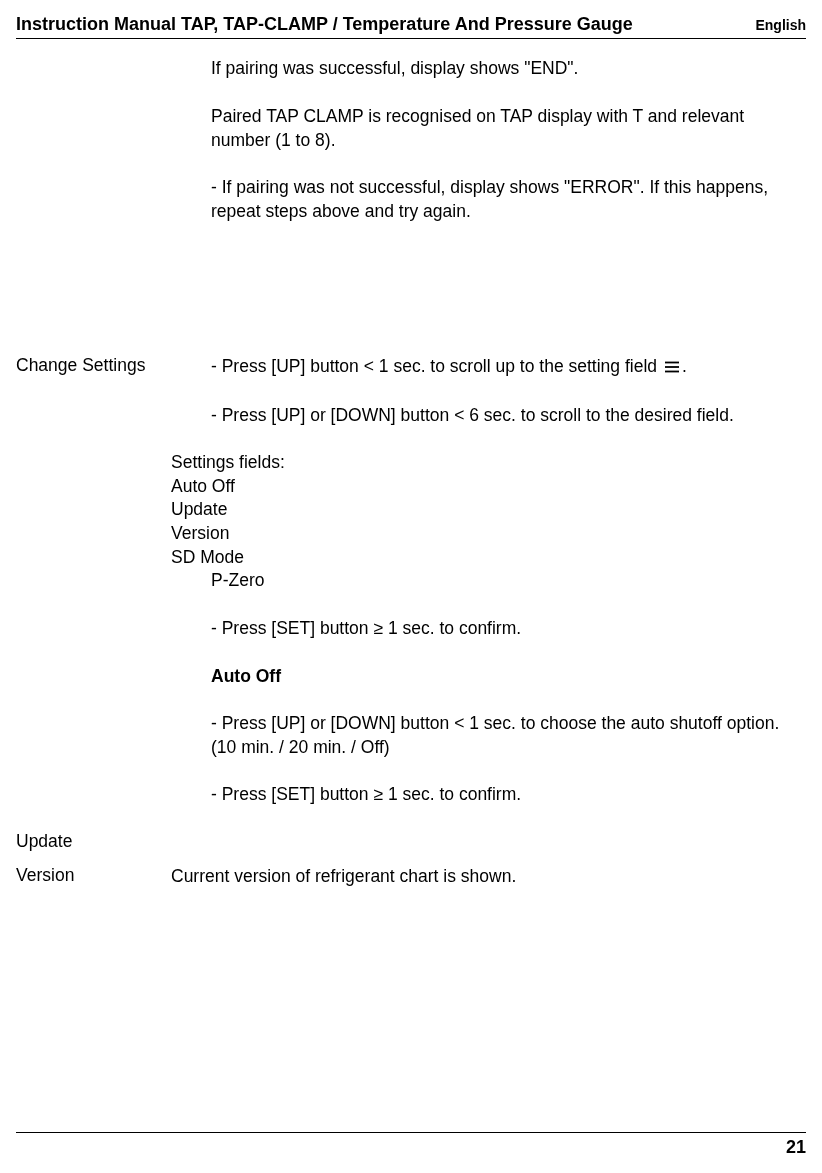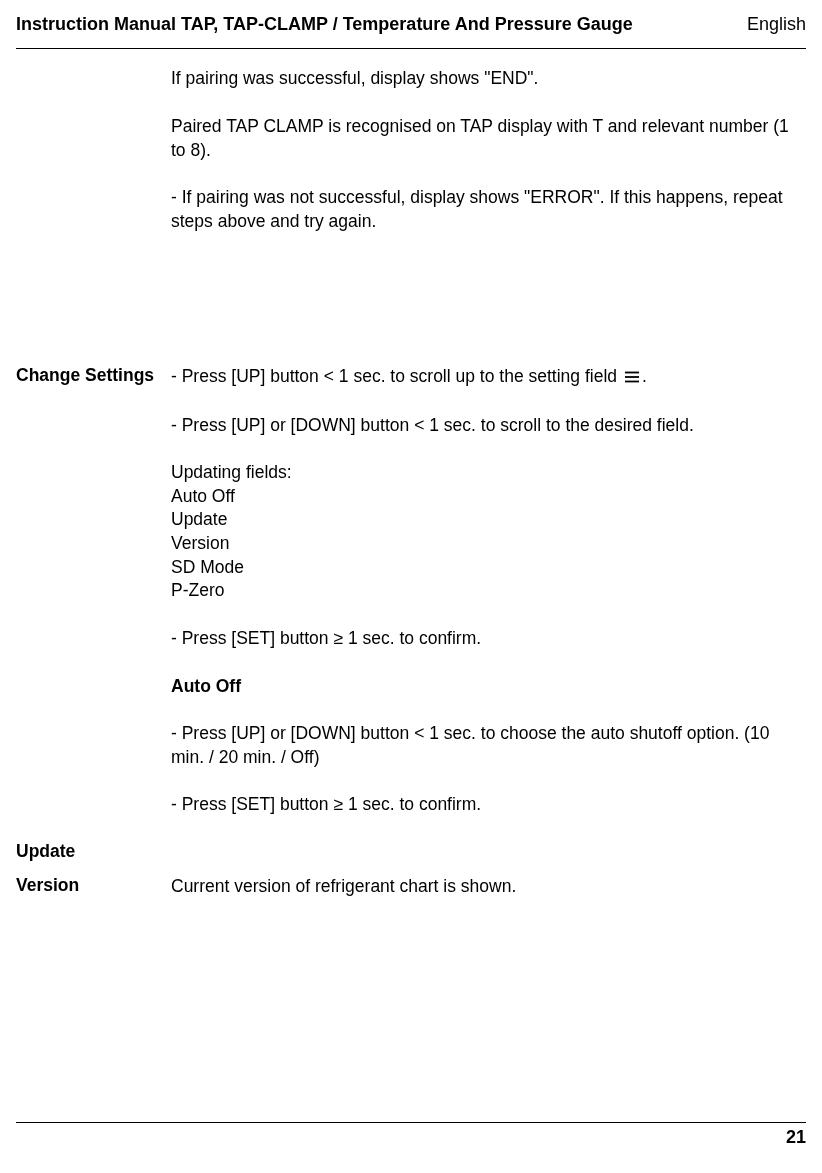--- a/index.html
+++ b/index.html
@@ -15,51 +15,52 @@
       color: #000;
       width: 822px;
       height: 1173px;
       position: relative;
       padding: 12px 16px;
     }
     .header-row {
       display: flex;
       justify-content: space-between;
       align-items: baseline;
-      padding-bottom: 12px;
+      padding-bottom: 2px;
       border-bottom: 1.5px solid #000;
       margin-bottom: 18px;
     }
     .header-title {
       font-weight: bold;
       font-size: 18px;
     }
     .header-lang {
-      font-weight: normal;
-      font-size: 18px;
+      font-weight: bold;
+      font-size: 14px;
       text-align: center;
     }
     .content-row {
       display: flex;
       margin-bottom: 0;
     }
     .label-col {
       width: 155px;
       flex-shrink: 0;
-      font-weight: bold;
+      font-weight: normal;
       font-size: 17.5px;
       padding-top: 0;
       line-height: 1.25;
     }
     .body-col {
       flex: 1;
       font-size: 17.5px;
     }
     .para {
       margin-bottom: 24px;
+      margin-left: 40px;
     }
     .para-tight {
       margin-bottom: 0;
     }
     .section-gap {
       height: 108px;
     }
     .small-gap {
       height: 12px;
     }
@@ -67,21 +68,21 @@
       font-weight: bold;
     }
     .menu-icon {
       display: inline-block;
       vertical-align: middle;
       margin-left: 2px;
       margin-right: 2px;
     }
     .footer {
       position: absolute;
-      bottom: 24px;
+      bottom: 14px;
       right: 16px;
       left: 16px;
       border-top: 1.5px solid #000;
       text-align: right;
       font-weight: bold;
       font-size: 18px;
       padding-top: 2px;
     }
   </style>
 </head>
@@ -107,23 +108,23 @@
   <div class="label-col">Change Settings</div>
   <div class="body-col">
     <p class="para">
       <span>- Press [UP] button </span><span>&lt;</span><span> 1 sec. to scroll up to the setting field </span><span class="menu-icon"><svg width="16" height="12" viewBox="0 0 16 12">
             <line x1="1" y1="1.5" x2="15" y2="1.5" stroke="#000" stroke-width="1.8"></line>
             <line x1="1" y1="6" x2="15" y2="6" stroke="#000" stroke-width="1.8"></line>
             <line x1="1" y1="10.5" x2="15" y2="10.5" stroke="#000" stroke-width="1.8"></line>
           </svg></span><span>.</span>
     </p>
     <p class="para">
-      <span>- Press [UP] or [DOWN] button </span><span>&lt;</span><span> 1 sec. to scroll to the desired field.</span>
+      <span>- Press [UP] or [DOWN] button </span><span>&lt;</span><span> 6 sec. to scroll to the desired field.</span>
     </p>
-    <p class="para-tight">Updating fields:</p>
+    <p class="para-tight">Settings fields:</p>
     <p class="para-tight">Auto Off</p>
     <p class="para-tight">Update</p>
     <p class="para-tight">Version</p>
     <p class="para-tight">SD Mode</p>
     <p class="para">P-Zero</p>
     <p class="para">
       <span>- Press [SET] button </span><span>≥</span><span> 1 sec. to confirm.</span>
     </p>
 
     <p class="para bold">Auto Off</p>

